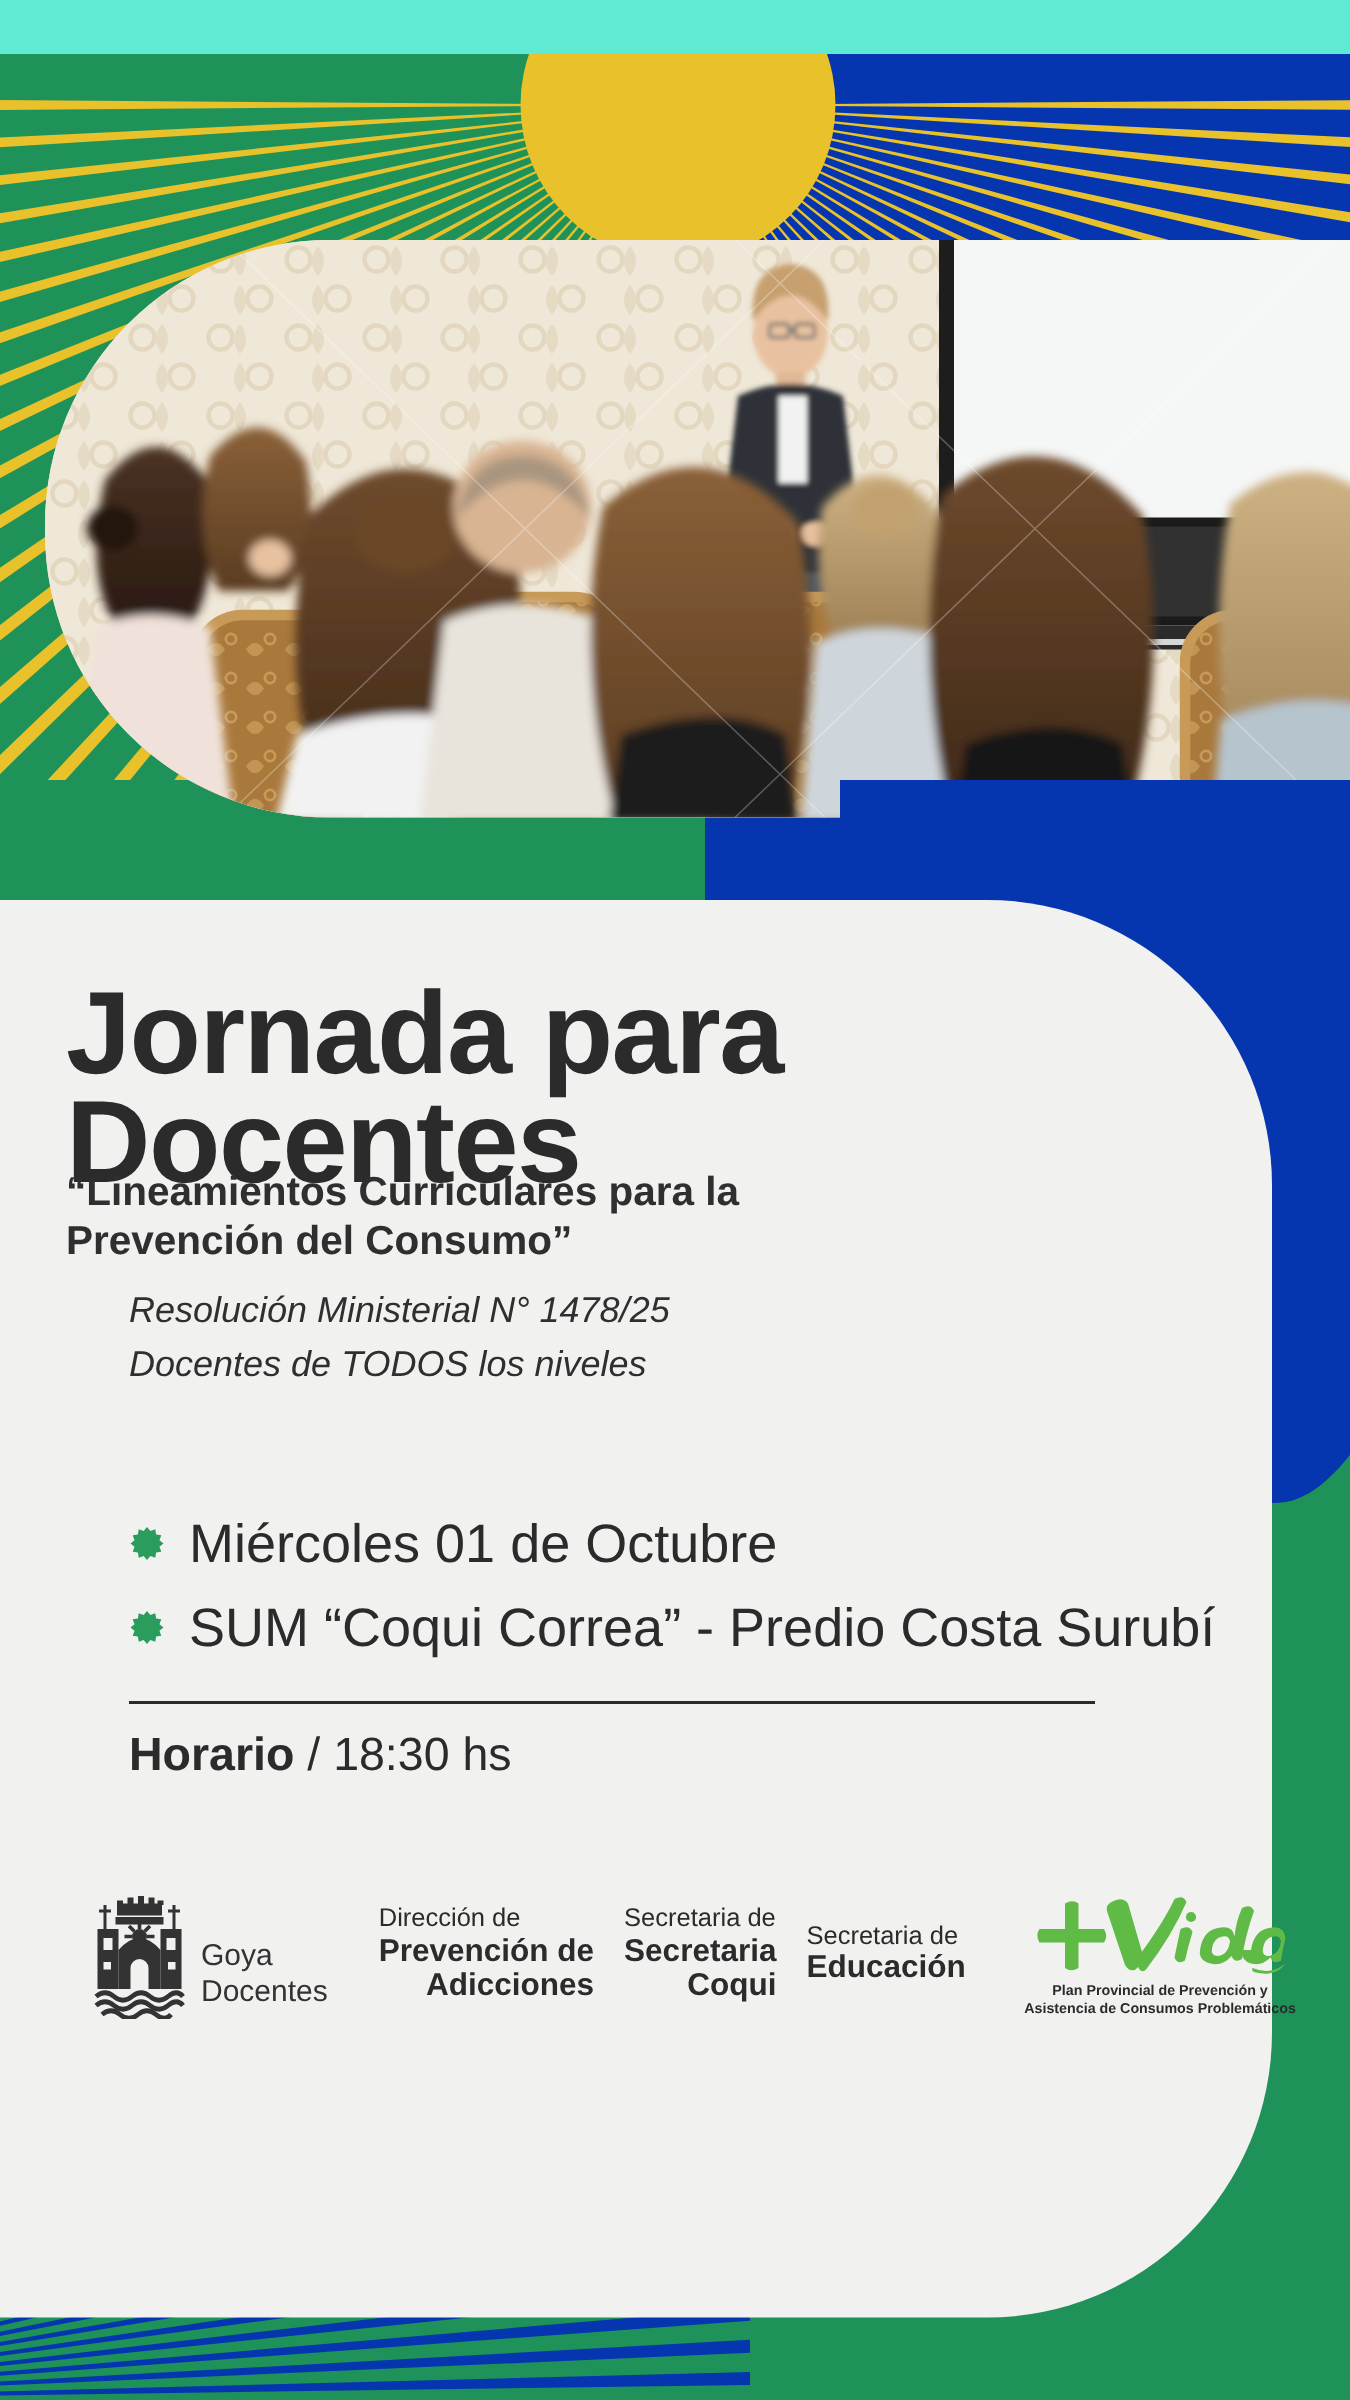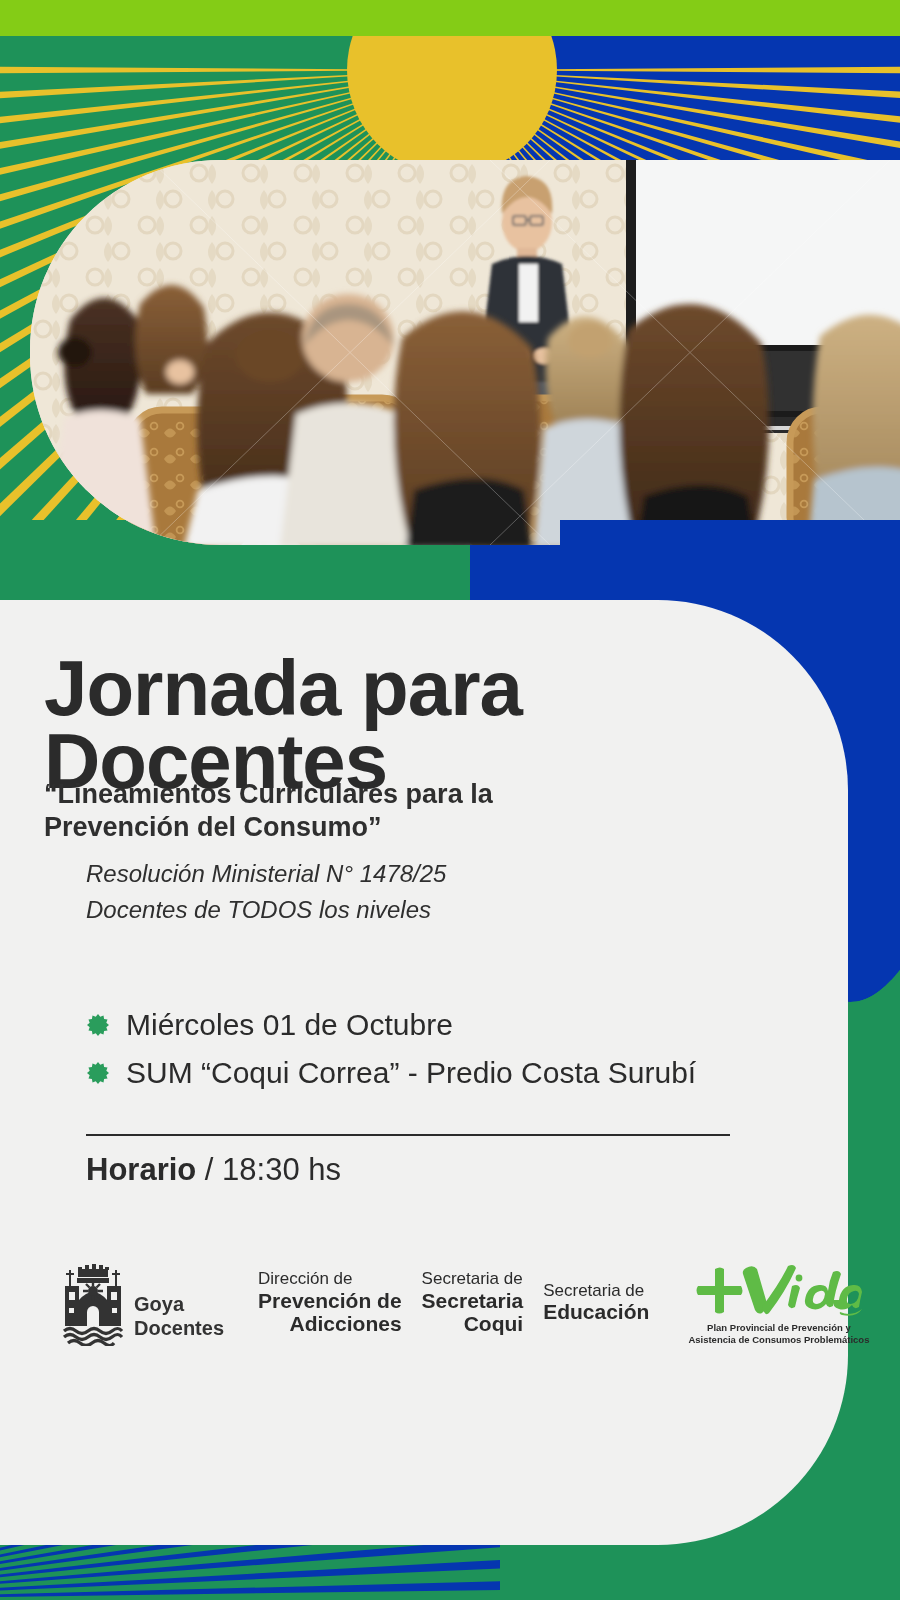--- a/index.html
+++ b/index.html
@@ -6,21 +6,21 @@
   body{
     width:900px;height:1600px;
     background:#ffffff;
     font-family:"Liberation Sans", sans-serif;
     overflow:hidden;
   }
   #poster{
     position:relative;
     width:900px;height:1600px;
     overflow:hidden;
-    background:#84cc16;
+    background:#5eead4;
   }
 
   
   .band-green{
     position:absolute;left:0;top:36px;width:470px;height:1564px;
     background:#1E9259;
   }
   .band-blue{
     position:absolute;left:470px;top:36px;width:430px;height:1564px;
     background:#0536B0;
@@ -99,21 +99,21 @@
     position:absolute;left:86px;top:1008px;width:740px;
   }
   .bullet-row{
     display:flex;align-items:center;margin-bottom:14px;
   }
   .bullet-ico{
     width:24px;height:24px;flex:0 0 24px;margin-right:16px;
   }
   .bullet-ico svg{display:block;}
   .bullet-txt{
-    font-size:30px;color:#2b2b2b;font-weight:400;white-space:nowrap;
+    font-size:36px;color:#2b2b2b;font-weight:400;white-space:nowrap;
   }
 
   .divider{
     position:absolute;left:86px;top:1134px;width:644px;height:2px;
     background:#2b2b2b;
   }
 
   .horario{
     position:absolute;left:86px;top:1152px;
     font-size:31px;color:#2b2b2b;
@@ -123,21 +123,21 @@
 
   
   .logos{
     position:absolute;left:60px;top:1245px;width:770px;height:115px;
     display:flex;align-items:center;
   }
   .logo-goya{display:flex;align-items:center;margin-right:34px;}
   .goya-mark{width:66px;height:86px;margin-right:8px;}
   .goya-mark svg{display:block;}
   .goya-txt{
-    font-size:20px;font-weight:700;color:#333;line-height:1.18;margin-top:28px;
+    font-size:20px;font-weight:400;color:#333;line-height:1.18;margin-top:28px;
   }
   .sec-block{
     margin-right:20px;line-height:1.1;color:#2b2b2b;
   }
   .sec-small{font-size:17px;font-weight:400;white-space:nowrap;}
   .sec-big{font-size:21px;font-weight:700;white-space:nowrap;text-align:right;}
   .vida{
     margin-left:19px;text-align:center;
   }
   .vida-mark{height:60px;}

